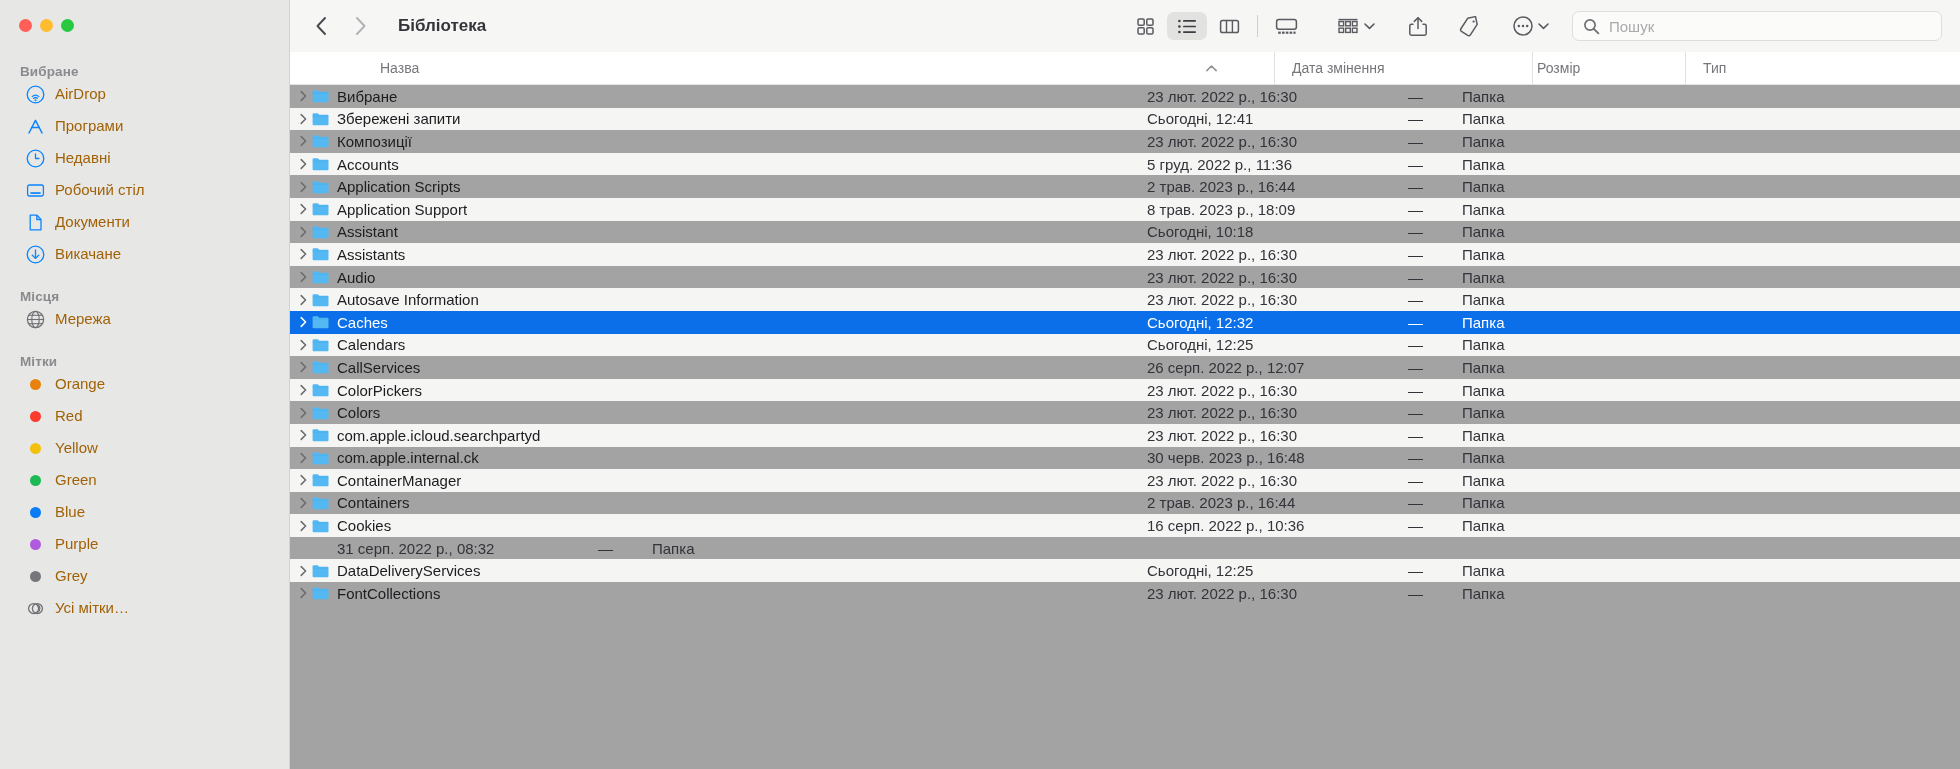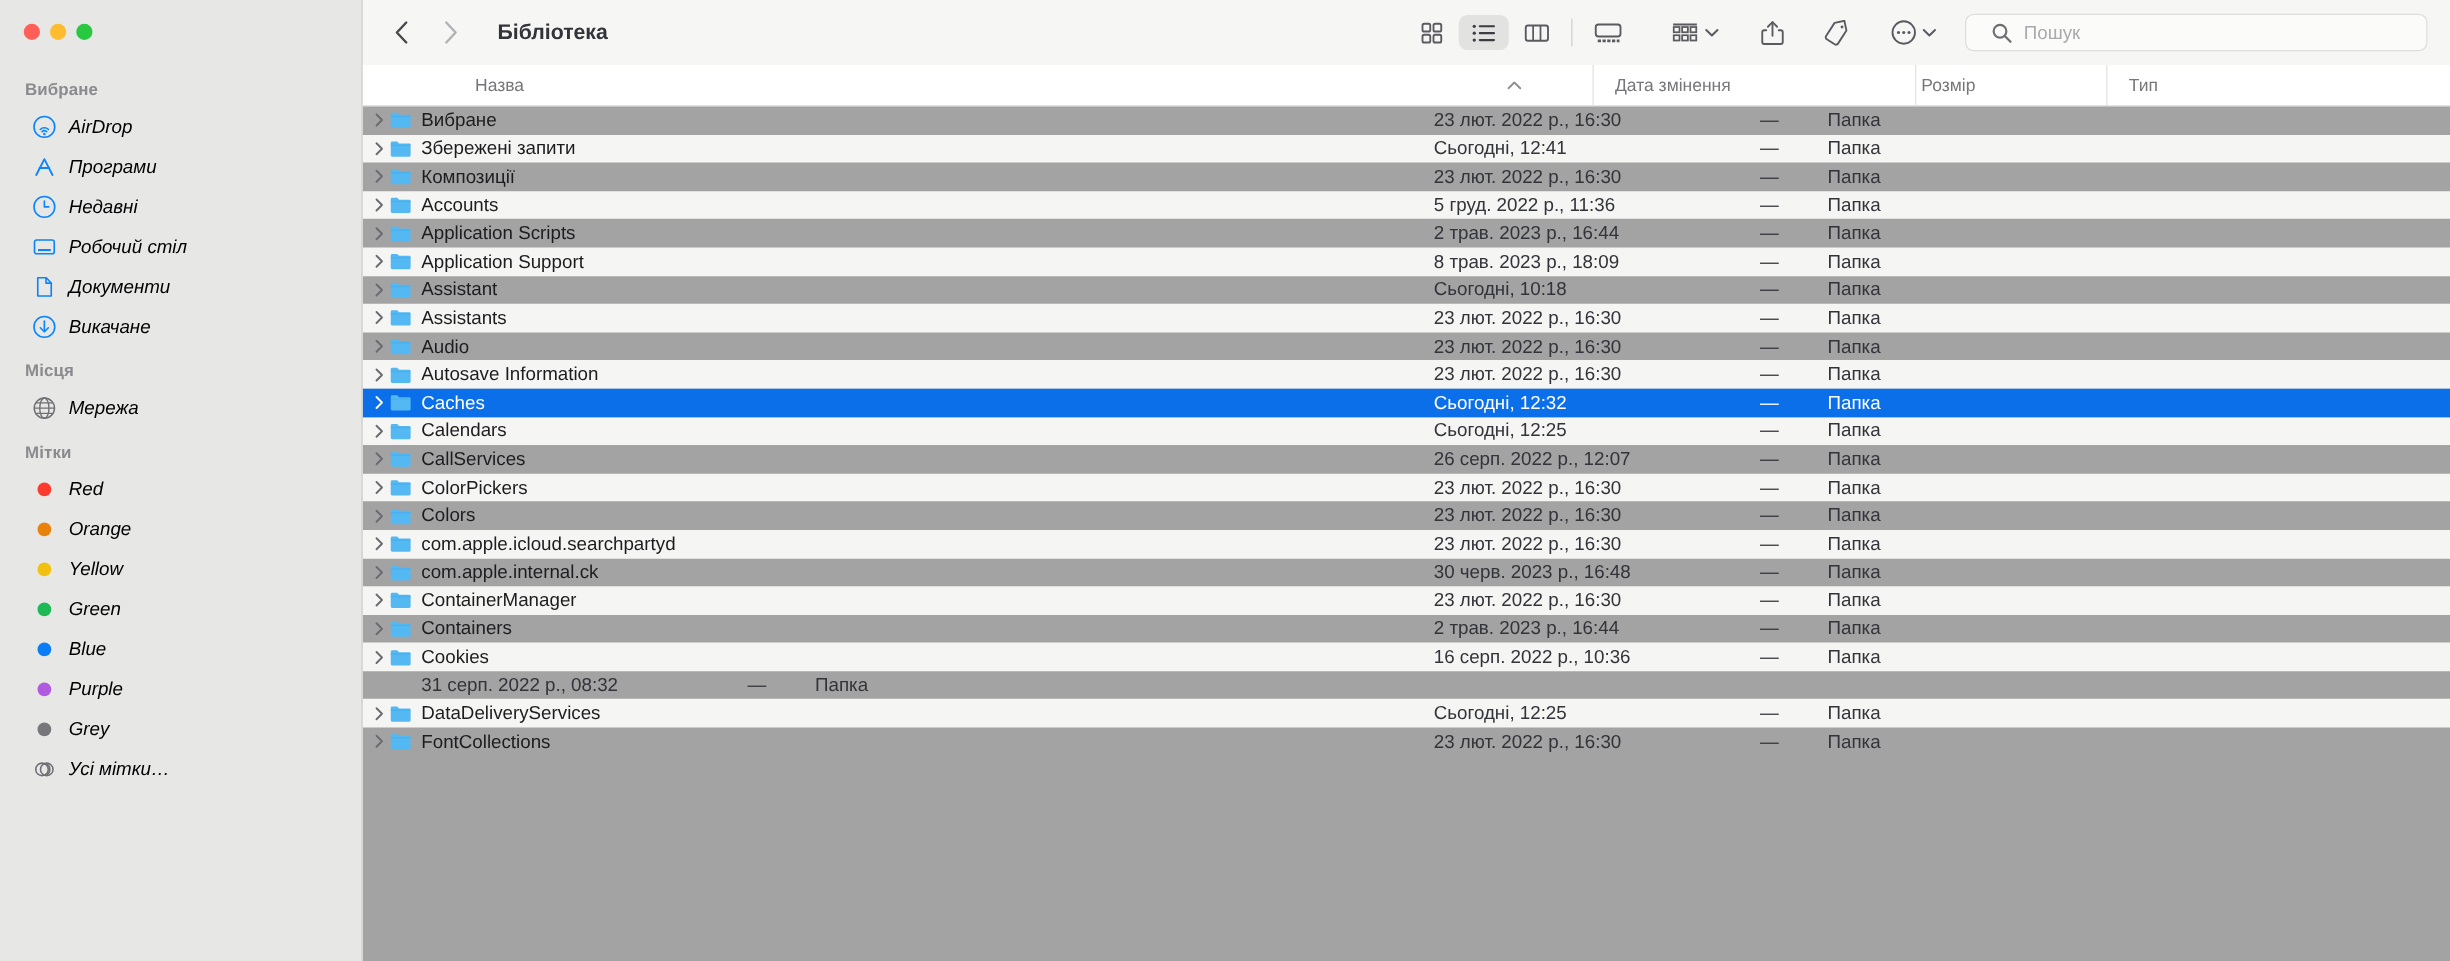--- a/index.html
+++ b/index.html
@@ -25,24 +25,24 @@
   .light.red    { background:#ff5f57; }
   .light.yellow { background:#febc2e; }
   .light.green  { background:#28c840; }
 
   .sb-section { margin-top:10px; }
   .sb-title {
     font-size:13.5px; font-weight:700; color:#8b8b8f;
     padding:2px 0 6px 20px; letter-spacing:0.1px;
   }
   .sb-item {
-    display:flex; align-items:center; gap:10px;
+    display:flex; gap:10px;
     height:32px; padding-left:18px; border-radius:6px;
     margin:0 10px 0 8px;
-    font-size:15px; color:#000000;font-style:italic;
+    font-size:15px; color:#a16207;
   }
   .sb-icon { width:19px; height:19px; flex:0 0 19px; display:flex; align-items:center; justify-content:center; }
   .sb-icon svg { display:block; }
   .sb-label { white-space:nowrap; }
   .dot { width:11px; height:11px; border-radius:50%; display:block; }
 
   
   .main { flex:1 1 auto; display:flex; flex-direction:column; background:#a3a3a3; min-width:0; }
 
   .toolbar {
@@ -68,21 +68,21 @@
   .seg.active { background:#e2e2e1; }
   .tb-sep { width:1px; height:22px; background:#cfcfce; margin:0 6px; }
 
   .tb-btn { display:flex; align-items:center; gap:3px; padding:0 8px; height:28px; }
   .tb-grp { margin-left:22px; }
   .chev-down { display:block; }
 
   .search {
     width:370px; height:30px; margin-left:14px;
     background:#fbfbfa; border:1px solid #dededd; border-radius:7px;
-    display:flex; align-items:center; gap:9px; padding:0 20px;
+    display:flex; align-items:center; gap:9px; padding:0 10px;
   }
   .search-ph { font-size:15px; color:#aaaaae; }
 
   
   .col-head {
     height:33px; flex:0 0 33px; background:#ffffff;
     border-bottom:1px solid #e2e2e1;
     display:flex; align-items:center;
     font-size:14px; color:#76767b;
   }
@@ -198,29 +198,29 @@
                 <line x1="3" y1="13.7" x2="16" y2="13.7" stroke="#6f6f74" stroke-width="1.1"></line>
               </svg>
             </span>
             <span class="sb-label">Мережа</span>
           </div>
         </div>
         <div class="sb-section">
           <div class="sb-title">Мітки</div>
           <div class="sb-item">
             <span class="sb-icon">
+              <span class="dot" style="background: rgb(232, 130, 12);"></span>
+            </span>
+            <span class="sb-label">Orange</span>
+          </div>
+          <div class="sb-item">
+            <span class="sb-icon">
               <span class="dot" style="background: rgb(252, 59, 47);"></span>
             </span>
             <span class="sb-label">Red</span>
-          </div>
-          <div class="sb-item">
-            <span class="sb-icon">
-              <span class="dot" style="background: rgb(232, 130, 12);"></span>
-            </span>
-            <span class="sb-label">Orange</span>
           </div>
           <div class="sb-item">
             <span class="sb-icon">
               <span class="dot" style="background: rgb(242, 192, 14);"></span>
             </span>
             <span class="sb-label">Yellow</span>
           </div>
           <div class="sb-item">
             <span class="sb-icon">
               <span class="dot" style="background: rgb(29, 185, 84);"></span>

